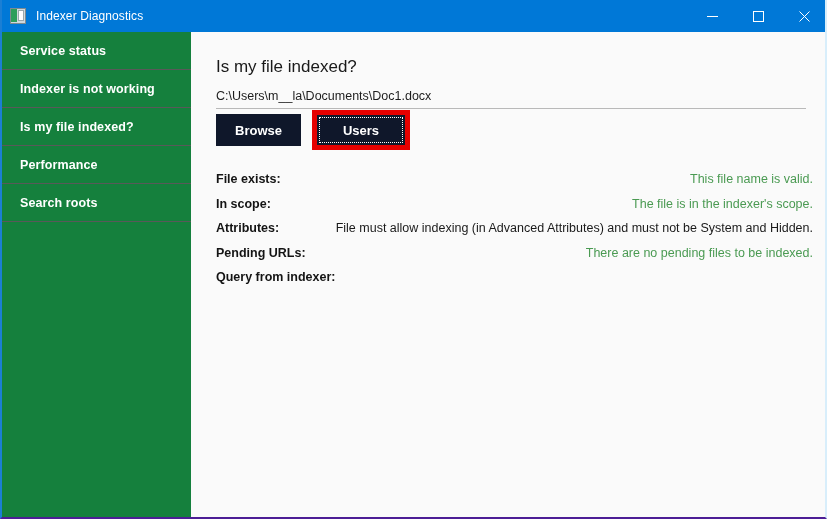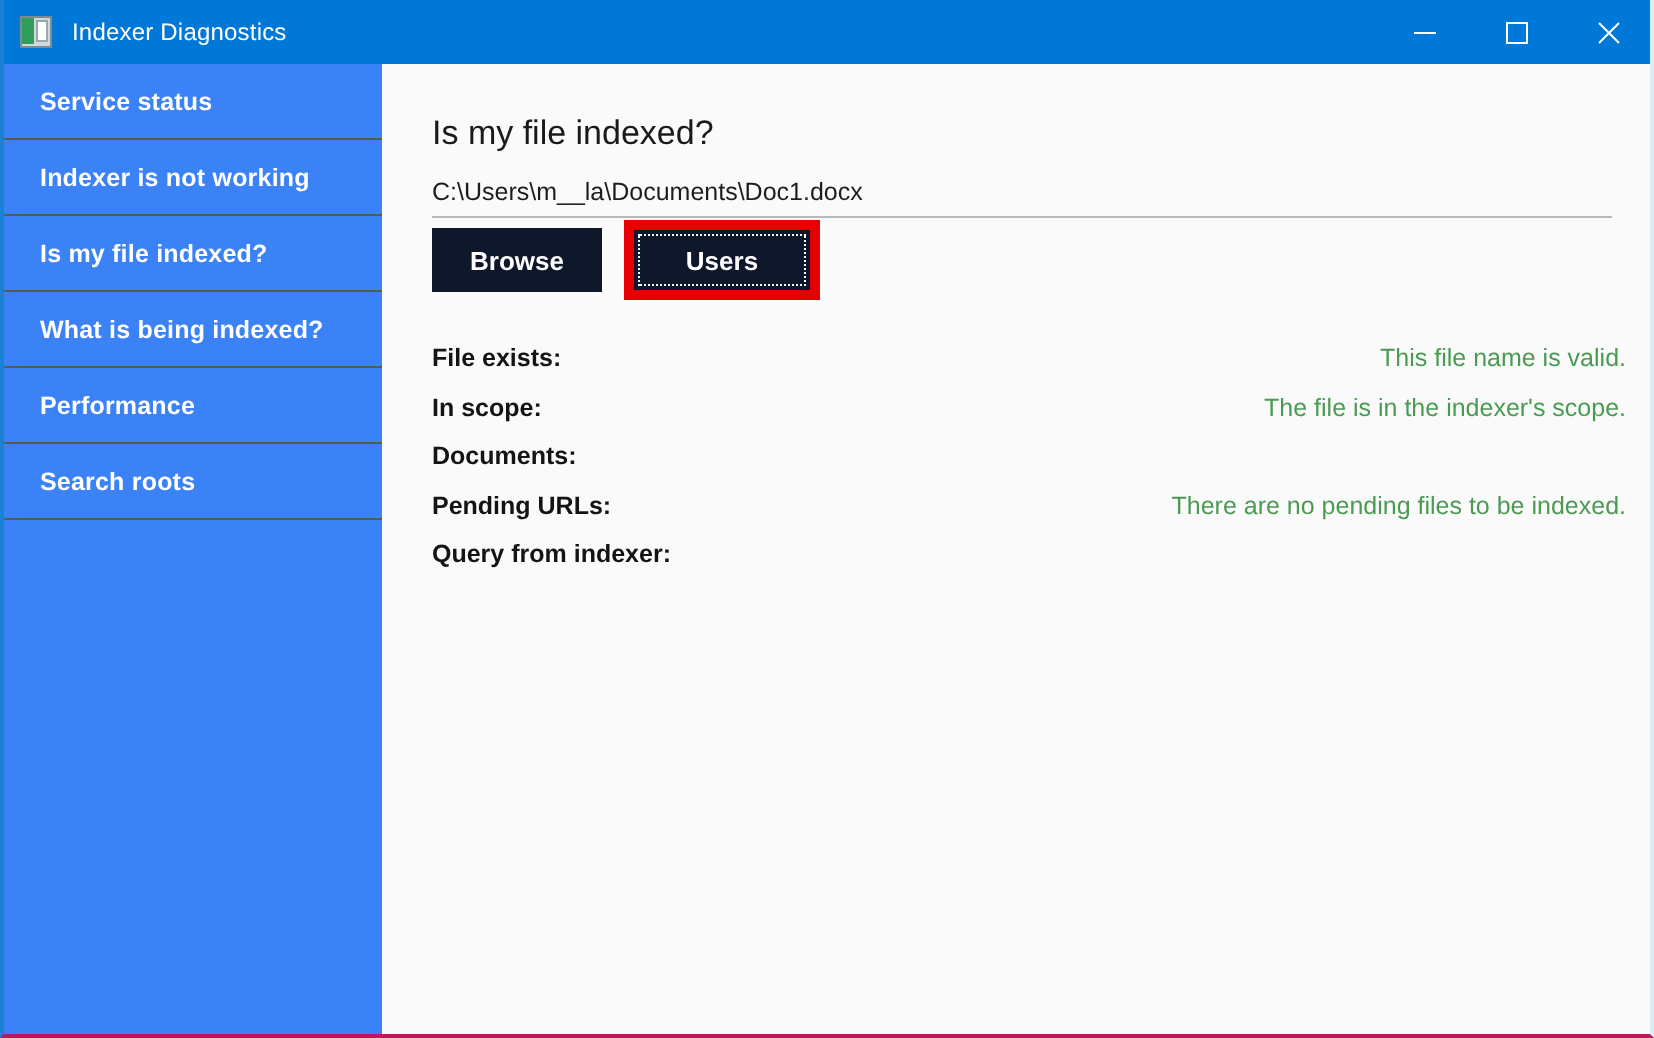--- a/index.html
+++ b/index.html
@@ -12,21 +12,21 @@
     font-family: "Liberation Sans", sans-serif;
   }
 
   #window {
     position: relative;
     width: 827px;
     height: 519px;
     background: #f9f9f9;
     border-left: 2px solid #1b7fd4;
     border-right: 2px solid #d8eefb;
-    border-bottom: 2px solid #be185d;
+    border-bottom: 2px solid #4c1d95;
     overflow: hidden;
   }
 
   
   #titlebar {
     position: absolute;
     top: 0; left: -2px; right: -2px;
     height: 32px;
     background: #0078d7;
     display: flex;
@@ -81,21 +81,21 @@
   }
   .winbtn svg { display: block; }
 
   
   #sidebar {
     position: absolute;
     top: 32px;
     left: 0;
     width: 221px;
     bottom: 0;
-    background: #3b82f6;
+    background: #15803d;
   }
   .nav-item {
     position: relative;
     height: 38px;
     display: flex;
     align-items: center;
     padding-left: 18px;
     color: #ffffff;
     font-size: 12.5px;
     font-weight: bold;
@@ -258,23 +258,20 @@
     <div class="nav-item">
       <span>Service status</span>
     </div>
     <div class="nav-item">
       <span>Indexer is not working</span>
     </div>
     <div class="nav-item">
       <span>Is my file indexed?</span>
     </div>
     <div class="nav-item">
-      <span>What is being indexed?</span>
-    </div>
-    <div class="nav-item">
       <span>Performance</span>
     </div>
     <div class="nav-item">
       <span>Search roots</span>
     </div>
   </div>
 
   <div id="content">
 
     <div id="page-title">Is my file indexed?</div>
@@ -295,21 +292,22 @@
         <span class="result-label">File exists:</span>
         <span class="result-value">This file name is valid.</span>
       </div>
 
       <div class="result-row">
         <span class="result-label">In scope:</span>
         <span class="result-value">The file is in the indexer's scope.</span>
       </div>
 
       <div class="result-row">
-        <span class="result-label">Documents:</span>
+        <span class="result-label">Attributes:</span>
+        <span class="result-value dark">File must allow indexing (in Advanced Attributes) and must not be System and Hidden.</span>
       </div>
 
       <div class="result-row">
         <span class="result-label">Pending URLs:</span>
         <span class="result-value">There are no pending files to be indexed.</span>
       </div>
 
       <div class="result-row">
         <span class="result-label">Query from indexer:</span>
       </div>

